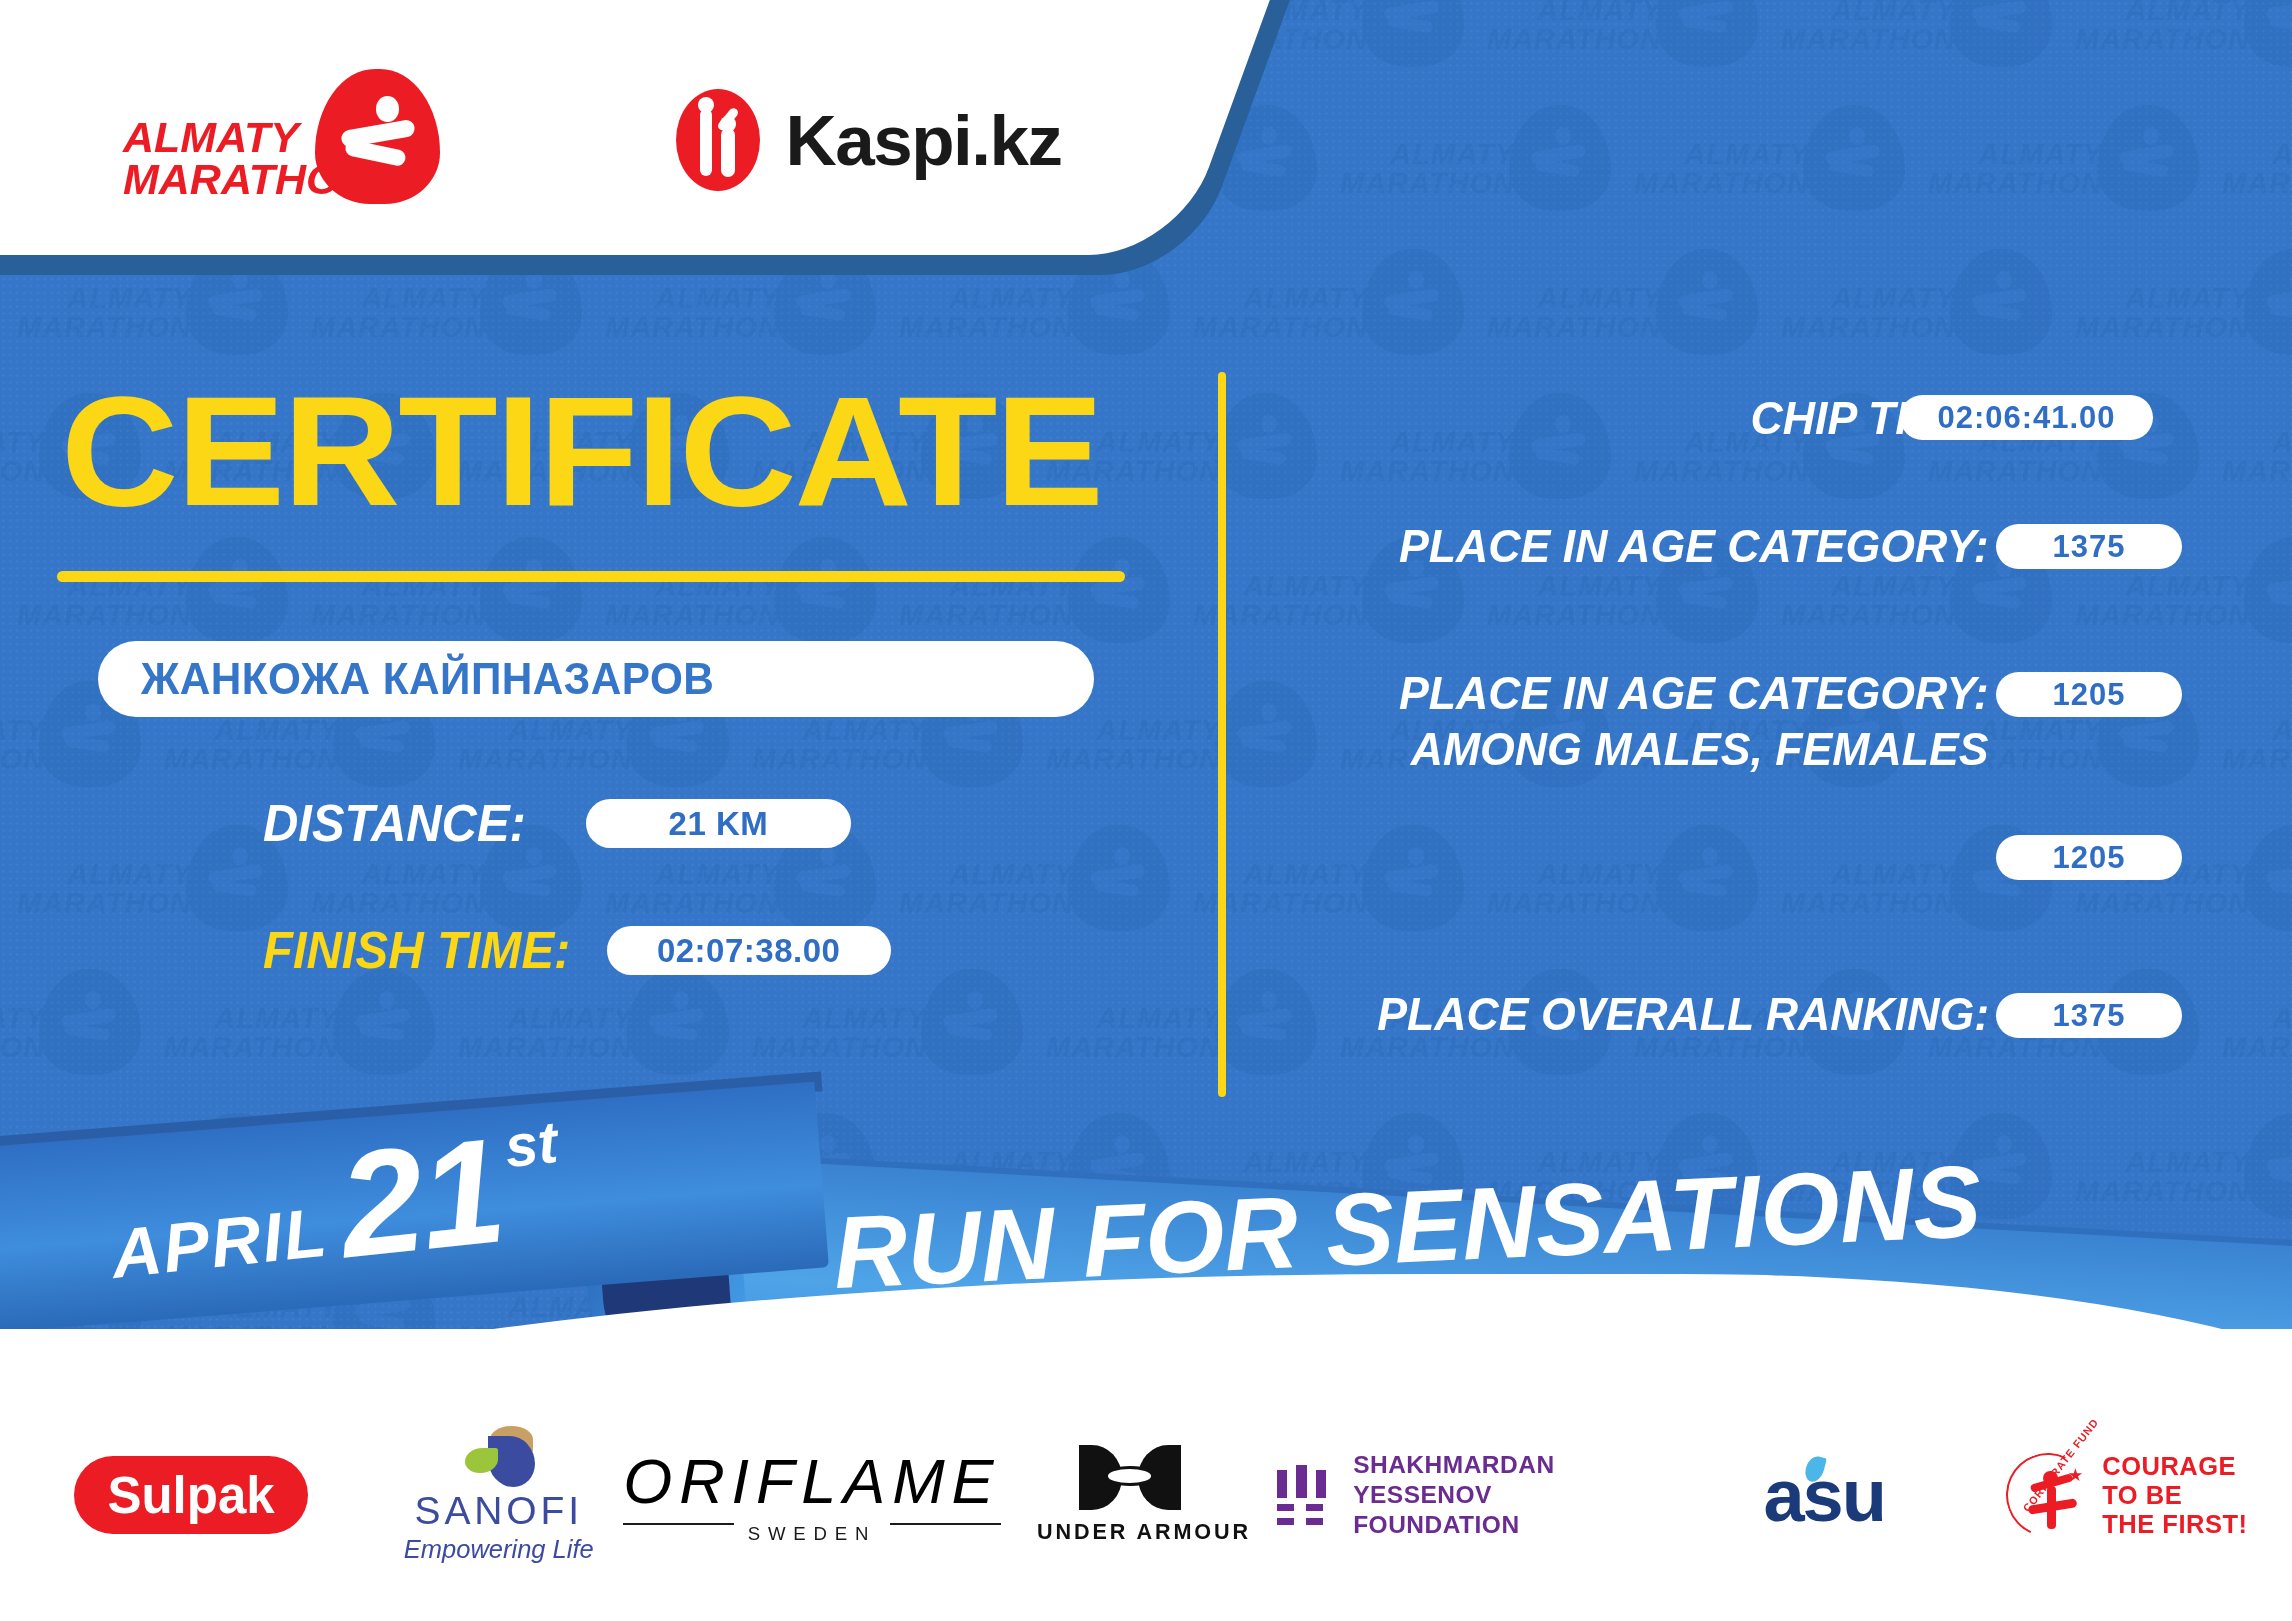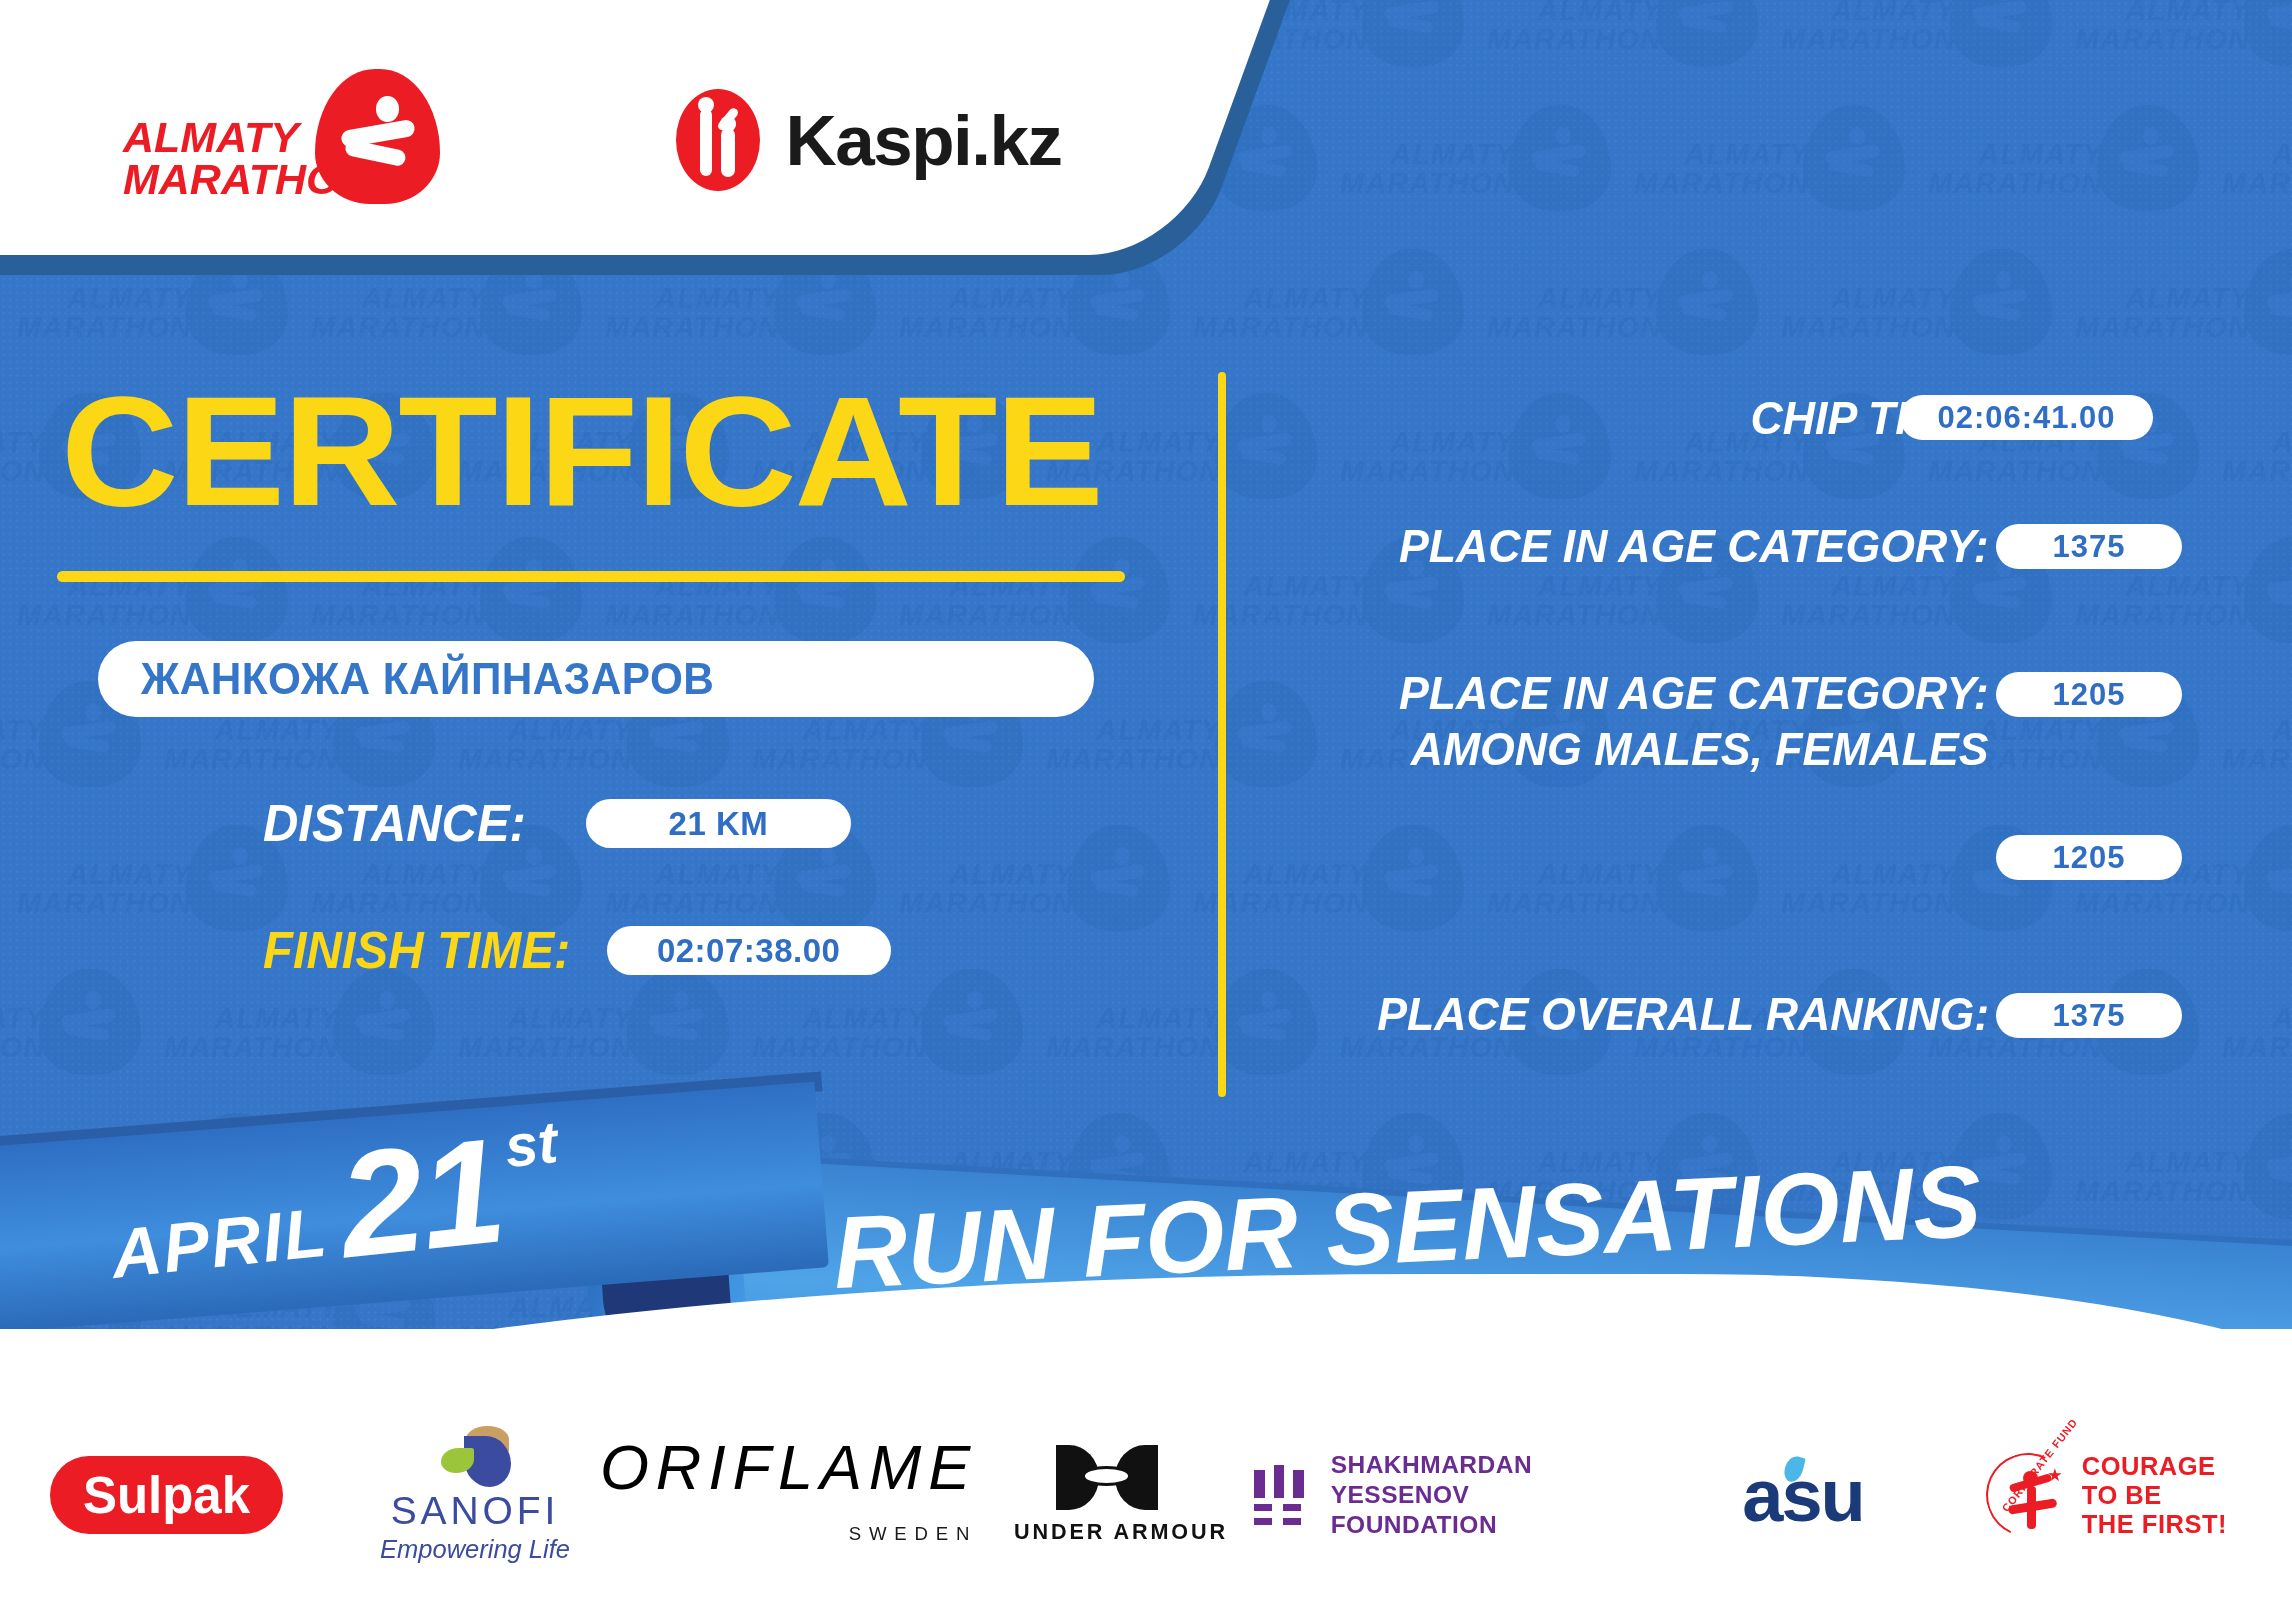--- a/index.html
+++ b/index.html
@@ -225,40 +225,40 @@
     position:absolute;left:0;top:1329px;width:2293px;height:292px;background:#ffffff;
   }
   .bottom-curve{
     position:absolute;left:-78px;top:1274px;width:2509px;height:255px;
     background:#ffffff;border-top-left-radius:60% 100%;border-top-right-radius:30% 70%;
   }
 
   
   .sponsors{
     position:absolute;left:0;top:1402px;width:2293px;height:186px;
-    display:flex;align-items:center;
+    display:flex;align-items:center;padding-left:25px;
   }
   .sp{position:relative;display:flex;align-items:center;justify-content:center;}
 
   .sp-sulpak{
     background:#ec1c24;border-radius:39px;
     padding:9.8px 33px;color:#fff;font-weight:bold;font-size:51px;
   }
 
   .sp-sanofi{display:flex;flex-direction:column;align-items:center;gap:2px;}
   .sanofi-mark{position:relative;width:76px;height:61px;}
   .sanofi-tan{position:absolute;left:29px;top:0;width:43px;height:27.4px;background:#c9a063;border-radius:50% 50% 10% 50%;}
   .sanofi-blue{position:absolute;left:27.4px;top:9.8px;width:47px;height:51px;background:#3b4ba0;border-radius:0 60% 50% 60%;}
   .sanofi-green{position:absolute;left:3.9px;top:21.6px;width:33px;height:25.5px;background:#9bc63c;border-radius:60% 10% 60% 50%;}
   .sanofi-name{color:#3b4ba0;font-size:39px;letter-spacing:3.9px;}
   .sanofi-tag{color:#3b4ba0;font-size:25.5px;font-style:italic;}
 
   .sp-oriflame{display:flex;flex-direction:column;align-items:center;gap:5.9px;}
   .ori-name{color:#000000;font-size:63px;letter-spacing:6.9px;font-style:italic;}
-  .ori-sub{display:flex;align-items:flex-end;gap:13.7px;width:100%;flex-direction:column;}
+  .ori-sub{display:flex;align-items:flex-start;gap:13.7px;width:100%;}
   .ori-line{flex:1;height:2px;background:#1a1a1a;}
   .ori-sweden{color:#1a1a1a;font-size:18.6px;letter-spacing:7.8px;}
 
   .sp-ua{display:flex;flex-direction:column;align-items:center;gap:9.8px;}
   .ua-mark{position:relative;width:102px;height:65px;}
   .ua-l{position:absolute;left:0;top:0;width:43px;height:65px;background:#111;border-radius:0 70% 70% 0 / 0 50% 50% 0;}
   .ua-r{position:absolute;right:0;top:0;width:43px;height:65px;background:#111;border-radius:70% 0 0 70% / 50% 0 0 50%;}
   .ua-c{position:absolute;left:23.5px;top:21.6px;width:55px;height:19.6px;background:#111;border-radius:50%;}
   .ua-cw{position:absolute;left:29px;top:24.5px;width:43px;height:13.7px;background:#fff;border-radius:50%;}
   .ua-name{color:#111;font-size:21.6px;font-weight:bold;letter-spacing:2.9px;margin-left:28px;}

